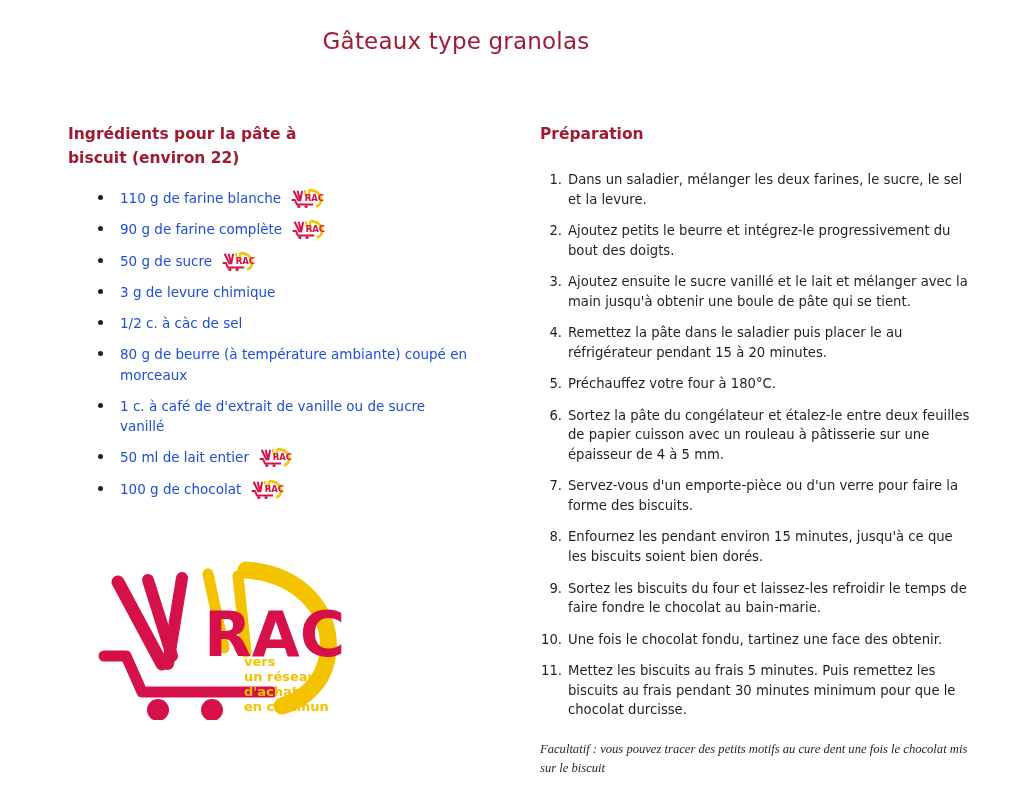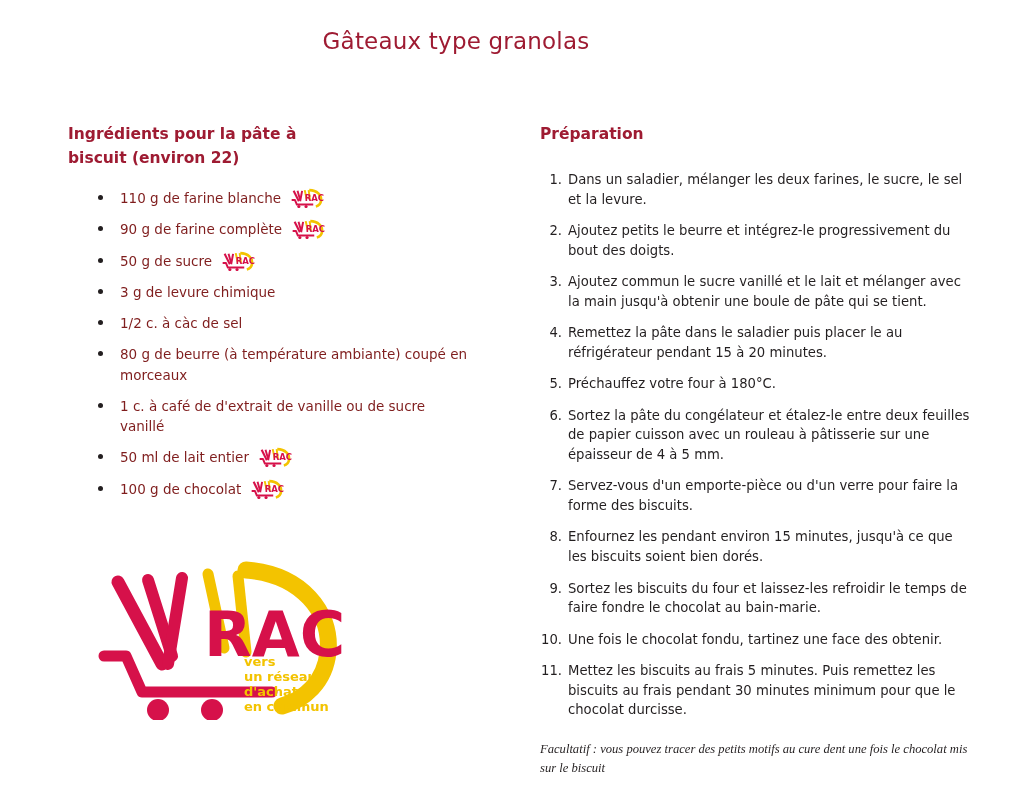--- a/index.html
+++ b/index.html
@@ -51,21 +51,21 @@
     list-style: none;
     margin: 18px 0 0 0;
     padding: 0;
   }
   ul.ingredients li {
     position: relative;
     padding-left: 52px;
     margin-bottom: 11px;
     font-size: 13.5px;
     line-height: 1.5;
-    color: #7f1d1d;
+    color: #1d4ed8;
     min-height: 18px;
   }
   ul.ingredients li .bullet {
     position: absolute;
     left: 30px;
     top: 7px;
     width: 5px;
     height: 5px;
     border-radius: 50%;
     background: #231f20;
@@ -235,21 +235,21 @@
       <text x="148" y="136" font-family="DejaVu Sans, sans-serif" font-size="13" font-weight="bold" fill="#f3c300">d'achat</text>
       <text x="148" y="151" font-family="DejaVu Sans, sans-serif" font-size="13" font-weight="bold" fill="#f3c300">en commun</text>
     </svg>
   </div>
 
   <div class="col-right">
     <div class="section-heading">Préparation</div>
     <ol class="steps" id="steps-list">
         <li>Dans un saladier, mélanger les deux farines, le sucre, le sel et la levure.</li>
         <li>Ajoutez petits le beurre et intégrez-le progressivement du bout des doigts.</li>
-        <li>Ajoutez commun le sucre vanillé et le lait et mélanger avec la main jusqu'à obtenir une boule de pâte qui se tient.</li>
+        <li>Ajoutez ensuite le sucre vanillé et le lait et mélanger avec la main jusqu'à obtenir une boule de pâte qui se tient.</li>
         <li>Remettez la pâte dans le saladier puis placer le au réfrigérateur pendant 15 à 20 minutes.</li>
         <li>Préchauffez votre four à 180°C.</li>
         <li>Sortez la pâte du congélateur et étalez-le entre deux feuilles de papier cuisson avec un rouleau à pâtisserie sur une épaisseur de 4 à 5 mm.</li>
         <li>Servez-vous d'un emporte-pièce ou d'un verre pour faire la forme des biscuits.</li>
         <li>Enfournez les pendant environ 15 minutes, jusqu'à ce que les biscuits soient bien dorés.</li>
         <li>Sortez les biscuits du four et laissez-les refroidir le temps de faire fondre le chocolat au bain-marie.</li>
         <li>Une fois le chocolat fondu, tartinez une face des obtenir.</li>
         <li>Mettez les biscuits au frais 5 minutes. Puis remettez les biscuits au frais pendant 30 minutes minimum pour que le chocolat durcisse.</li>
       </ol>
     <div class="note">Facultatif : vous pouvez tracer des petits motifs au cure dent une fois le chocolat mis sur le biscuit</div>

